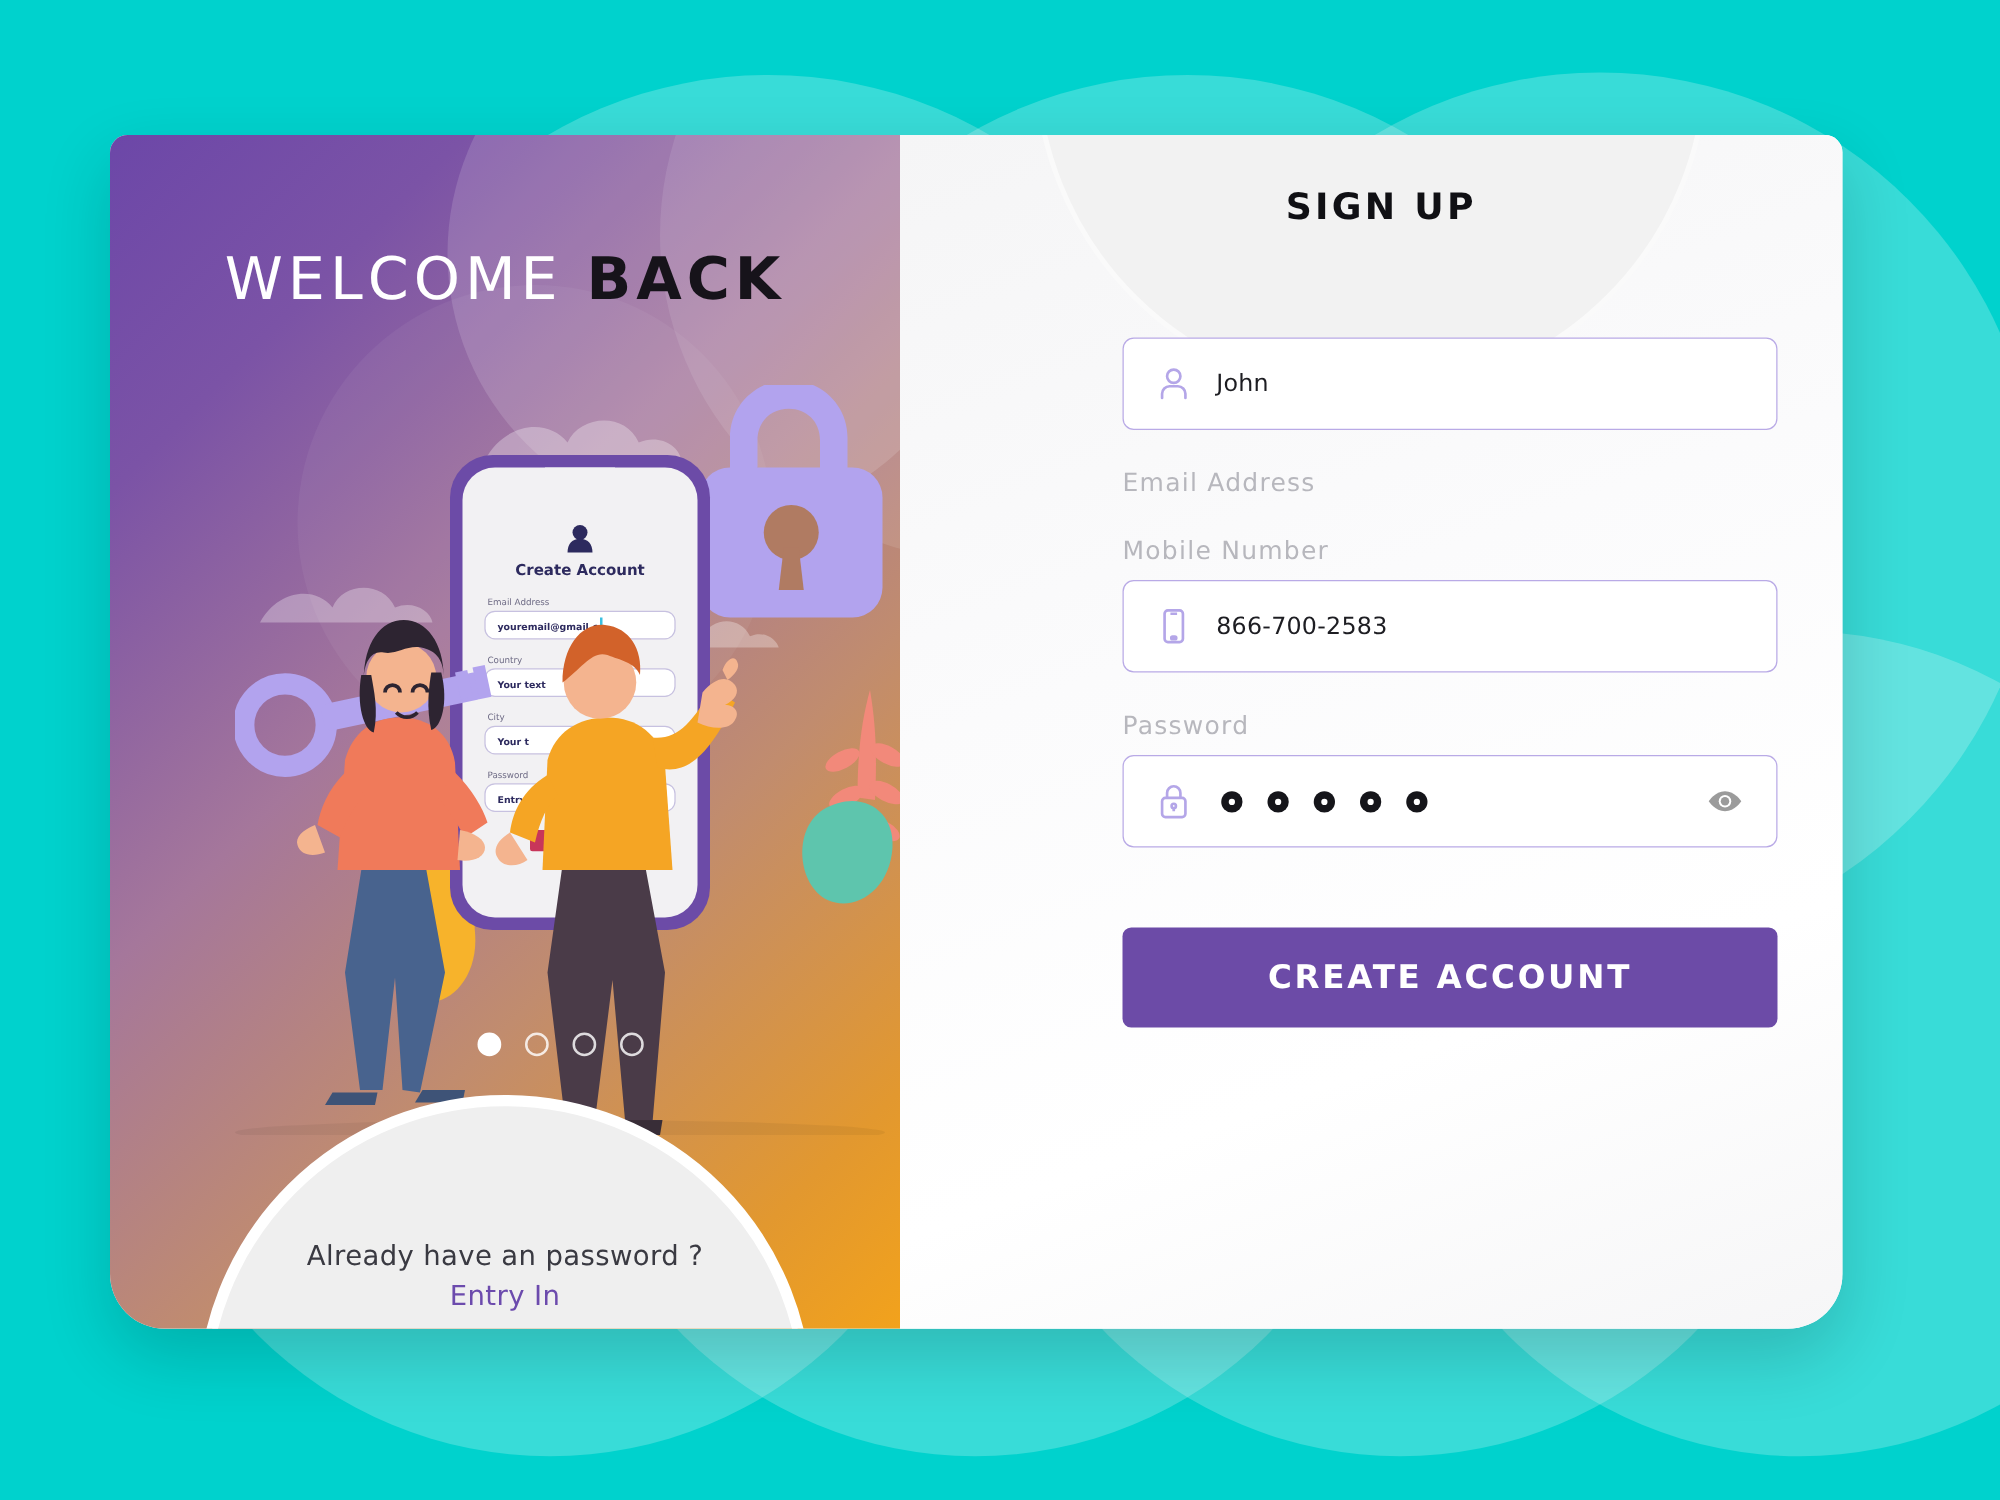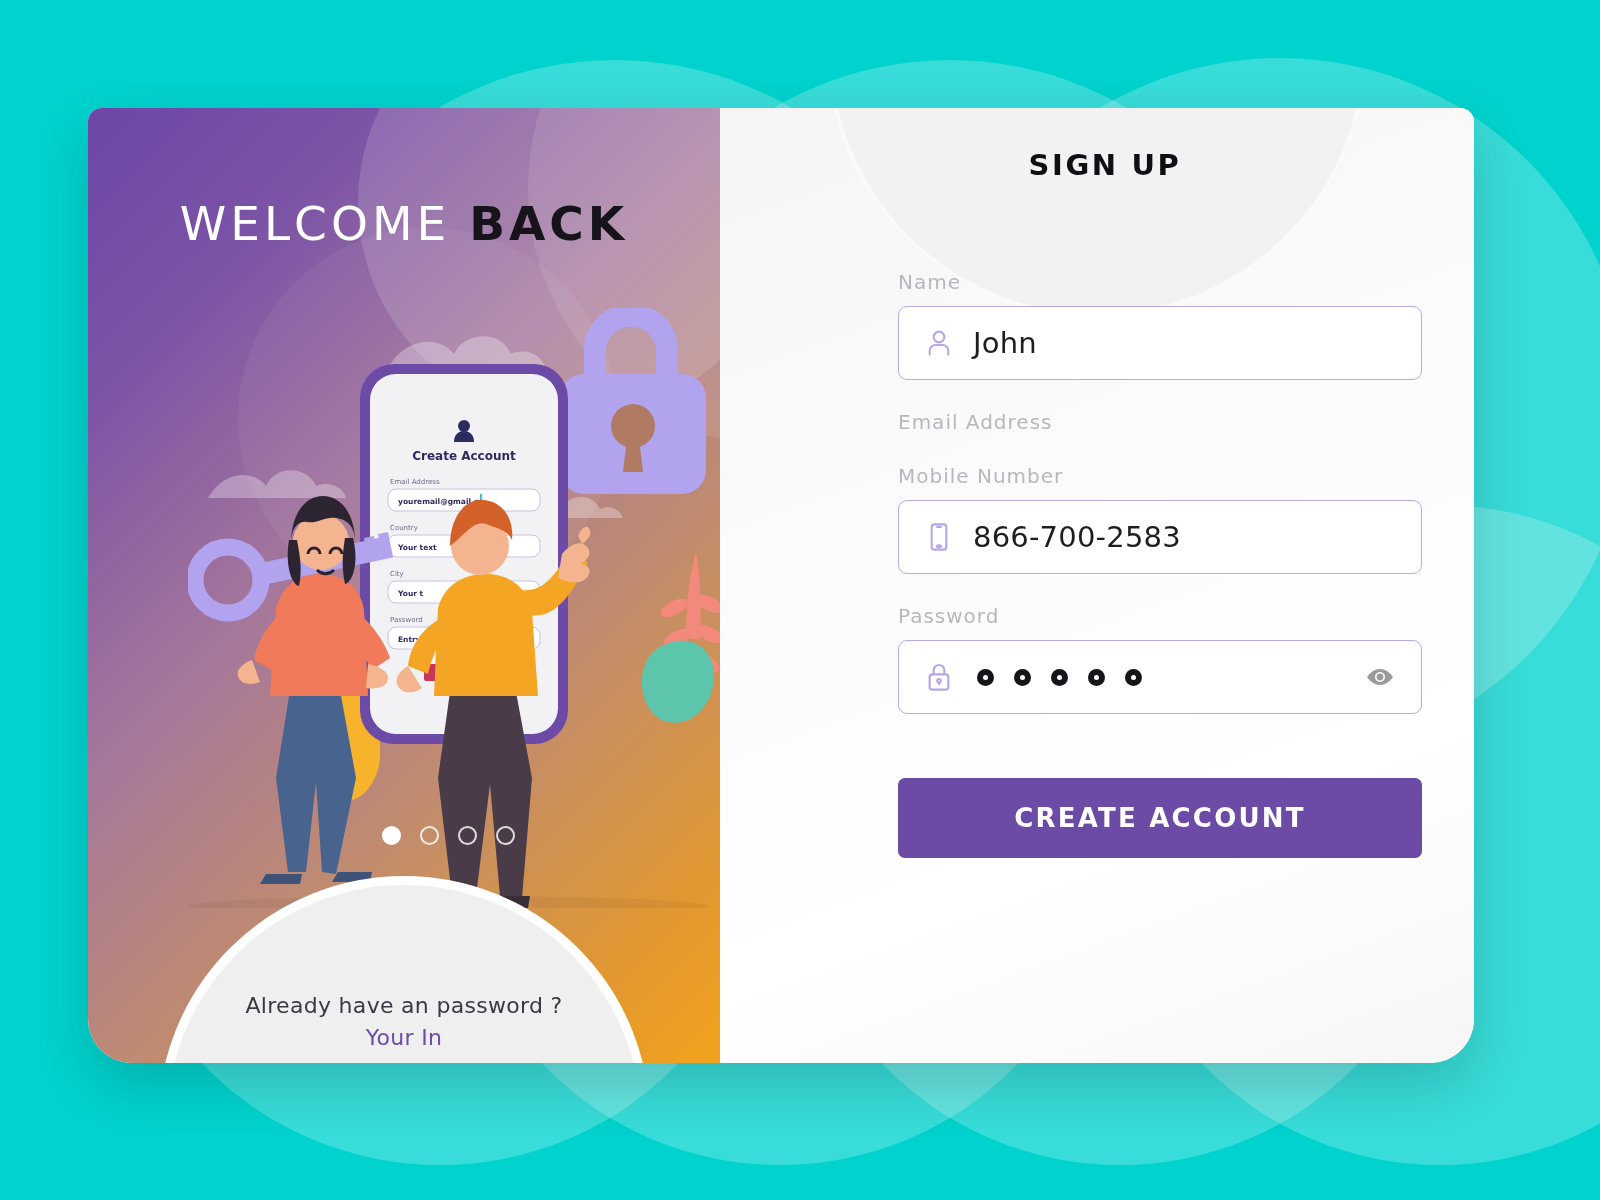--- a/index.html
+++ b/index.html
@@ -97,21 +97,21 @@
   .lbl {
     font-size:20px; color:#b7b7bd; letter-spacing:1px; margin-bottom:12px;
     font-weight:400;
   }
   .inp {
     position:relative; height:74px; background:#fff;
     border:1.6px solid #b9aae6; border-radius:9px;
     display:flex; align-items:center; padding:0 22px;
   }
   .ico { width:36px; height:36px; flex:0 0 36px; display:flex; align-items:center; justify-content:center; }
-  .val { margin-left:16px; font-size:29px; color:#1d1d22; letter-spacing:.2px; }
+  .val { margin-left:16px; font-size:19px; color:#1d1d22; letter-spacing:.2px; }
   .eye { position:absolute; right:26px; top:50%; transform:translateY(-50%); width:30px; height:22px; cursor:pointer; }
   .pwdots { margin-left:20px; display:flex; gap:20px; align-items:center; }
   .pd { width:17px; height:17px; border-radius:50%; background:#15151a;
         display:flex; align-items:center; justify-content:center; }
   .pd i { width:5px; height:5px; border-radius:50%; background:#fff; display:block; }
 
   .cta {
     margin-top:34px; width:524px; height:80px; border:none; border-radius:7px;
     background:#6c4ba7; color:#fff; font-size:26px; font-weight:700; letter-spacing:2.2px;
     font-family:"DejaVu Sans", sans-serif; cursor:pointer;
@@ -248,33 +248,32 @@
 
       <div class="dots">
         <span class="dot on"></span>
         <span class="dot"></span>
         <span class="dot"></span>
         <span class="dot"></span>
       </div>
 
       <div class="botcircle">
         <div class="q">Already have an password ?</div>
-        <div class="si">Your In</div>
+        <div class="si">Entry In</div>
       </div>
     </div>
 
     <div class="right">
       <div class="headcircle"></div>
       <div class="signup">SIGN UP</div>
 
       <div class="form">
 
         
         <div class="field">
-          <div class="lbl">Name</div>
           <div class="inp">
             <span class="ico">
               <svg width="32" height="32" viewBox="0 0 24 24" fill="none" stroke="#b4a6e8" stroke-width="1.6" stroke-linecap="round">
                 <circle cx="12" cy="7.5" r="4"></circle>
                 <path d="M5 20.5v-2.5a4.5 4.5 0 0 1 4.5-4.5h5a4.5 4.5 0 0 1 4.5 4.5v2.5"></path>
               </svg>
             </span>
             <span class="val">John</span>
           </div>
         </div>

